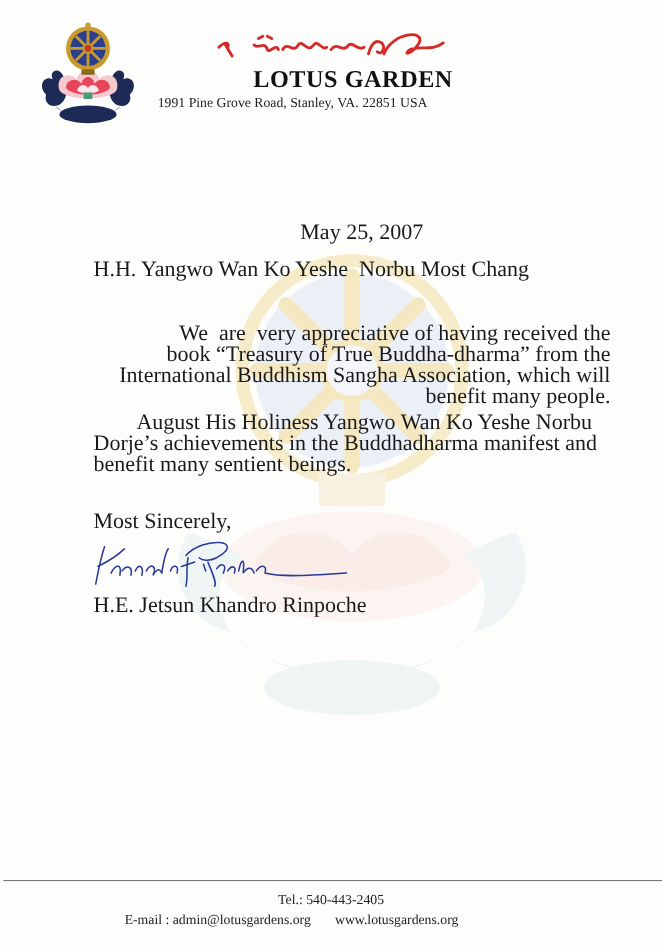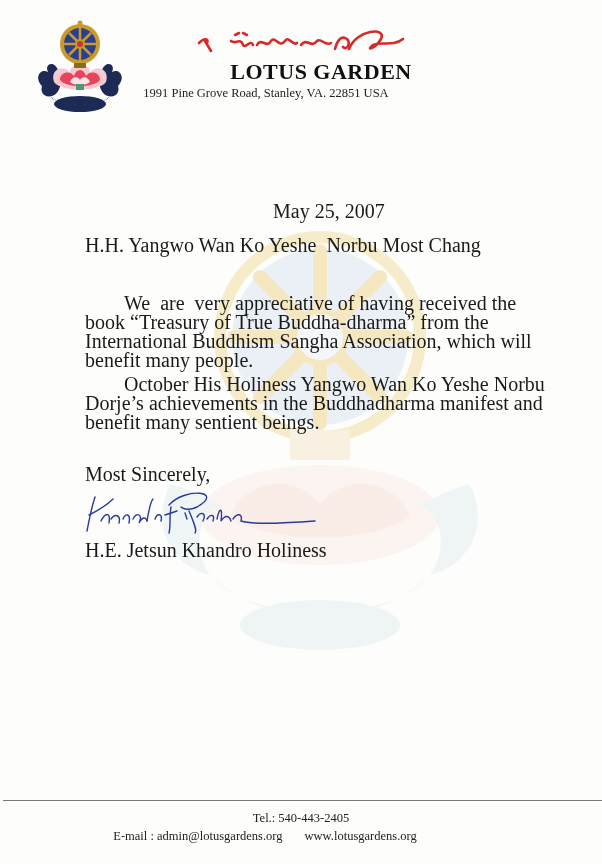--- a/index.html
+++ b/index.html
@@ -106,35 +106,35 @@
       <path d="M20 260 C0 300 20 340 60 350 C40 320 50 290 70 280 C50 270 30 260 20 260Z"></path>
       <path d="M320 260 C340 300 320 340 280 350 C300 320 290 290 270 280 C290 270 310 260 320 260Z"></path>
       <path d="M60 350 C100 400 240 400 280 350 C250 380 200 395 170 390 C140 395 90 380 60 350Z"></path>
       <ellipse cx="170" cy="400" rx="80" ry="25"></ellipse>
     </g>
   </svg>
 </div>
 
 <div id="date" class="abs txt">May 25, 2007</div>
 <div id="recipient" class="abs txt" style="white-space:pre;">H.H. Yangwo Wan Ko Yeshe  Norbu Most Chang</div>
-<div id="para1" class="abs txt indent" style="white-space:pre-wrap;">We  are  very appreciative of having received the book “Treasury of True Buddha-dharma” from the International Buddhism Sangha Association, which will benefit many people.</div>
-<div id="para2" class="abs txt indent">October His Holiness Yangwo Wan Ko Yeshe Norbu Dorje’s achievements in the Buddhadharma manifest and benefit many sentient beings.</div>
+<div id="para1" class="abs txt indent" style="white-space:pre-wrap;text-align:right;">We  are  very appreciative of having received the book “Treasury of True Buddha-dharma” from the International Buddhism Sangha Association, which will benefit many people.</div>
+<div id="para2" class="abs txt indent">August His Holiness Yangwo Wan Ko Yeshe Norbu Dorje’s achievements in the Buddhadharma manifest and benefit many sentient beings.</div>
 <div id="closing" class="abs txt">Most Sincerely,</div>
 
 <div id="signature" class="abs">
   <svg width="240" height="50" viewBox="0 0 240 50" fill="none" stroke="#2a3a9a" stroke-width="1.4" stroke-linecap="round">
     <path d="M10 12 C6 24 4 36 2 46"></path>
     <path d="M4 30 C12 26 20 22 28 14 M16 36 C20 28 26 26 24 38 M26 34 C30 28 36 30 34 38 M38 34 C40 28 46 28 44 38 M48 34 C52 26 58 30 54 38 C56 34 60 30 62 36"></path>
     <path d="M62 36 C64 24 66 16 68 14 M70 34 C72 28 78 28 76 36"></path>
     <path d="M80 30 L92 26 M86 22 C84 32 86 40 84 48"></path>
     <path d="M84 20 C100 2 140 6 112 22 C104 26 98 24 96 22"></path>
     <path d="M100 28 L102 34 M104 26 C110 40 112 46 110 48 M112 32 C116 26 122 28 118 36 M122 34 C126 28 130 30 128 36 M132 34 C134 24 138 20 136 36 C140 30 144 30 146 36"></path>
     <path d="M148 34 C152 28 158 28 156 36 C170 40 200 38 230 36"></path>
   </svg>
 </div>
 
-<div id="signer" class="abs txt">H.E. Jetsun Khandro Holiness</div>
+<div id="signer" class="abs txt">H.E. Jetsun Khandro Rinpoche</div>
 
 <div id="footer-rule" class="abs"></div>
 <div id="tel" class="abs">Tel.: 540-443-2405</div>
 <div id="contact" class="abs">
   <span>E-mail : admin@lotusgardens.org</span><span class="gap"></span><span>www.lotusgardens.org</span>
 </div>
 
 </body></html>

